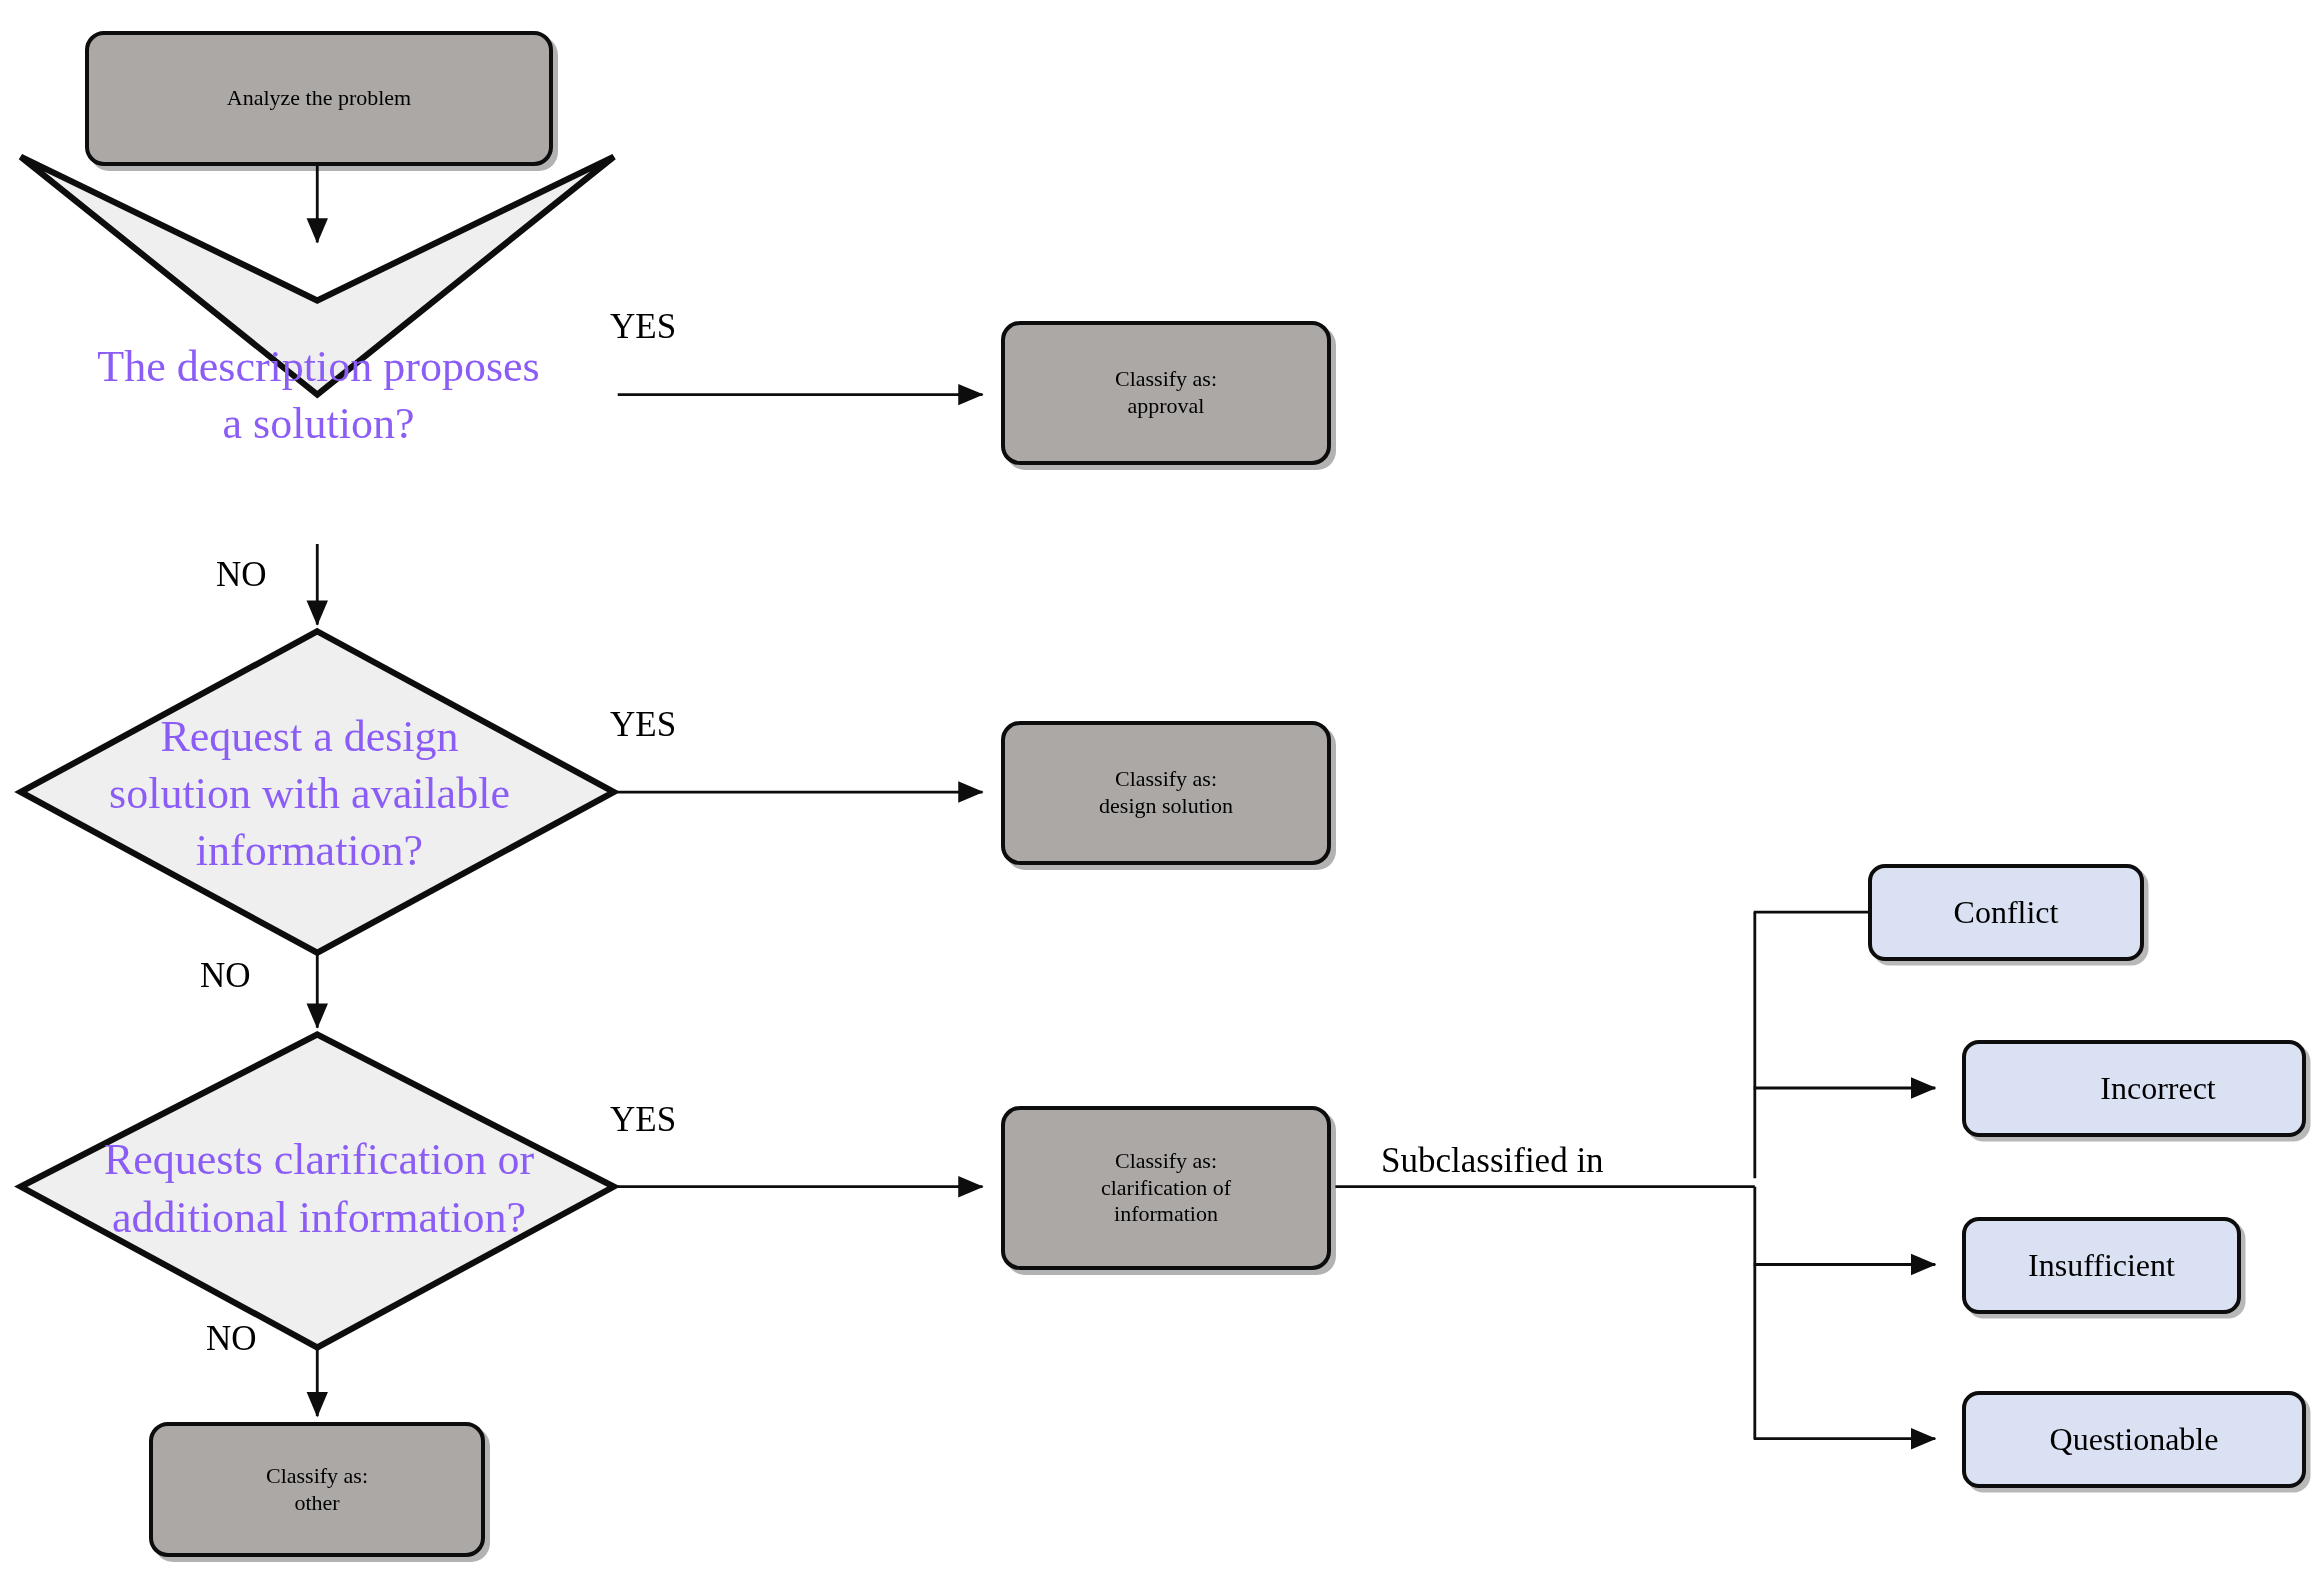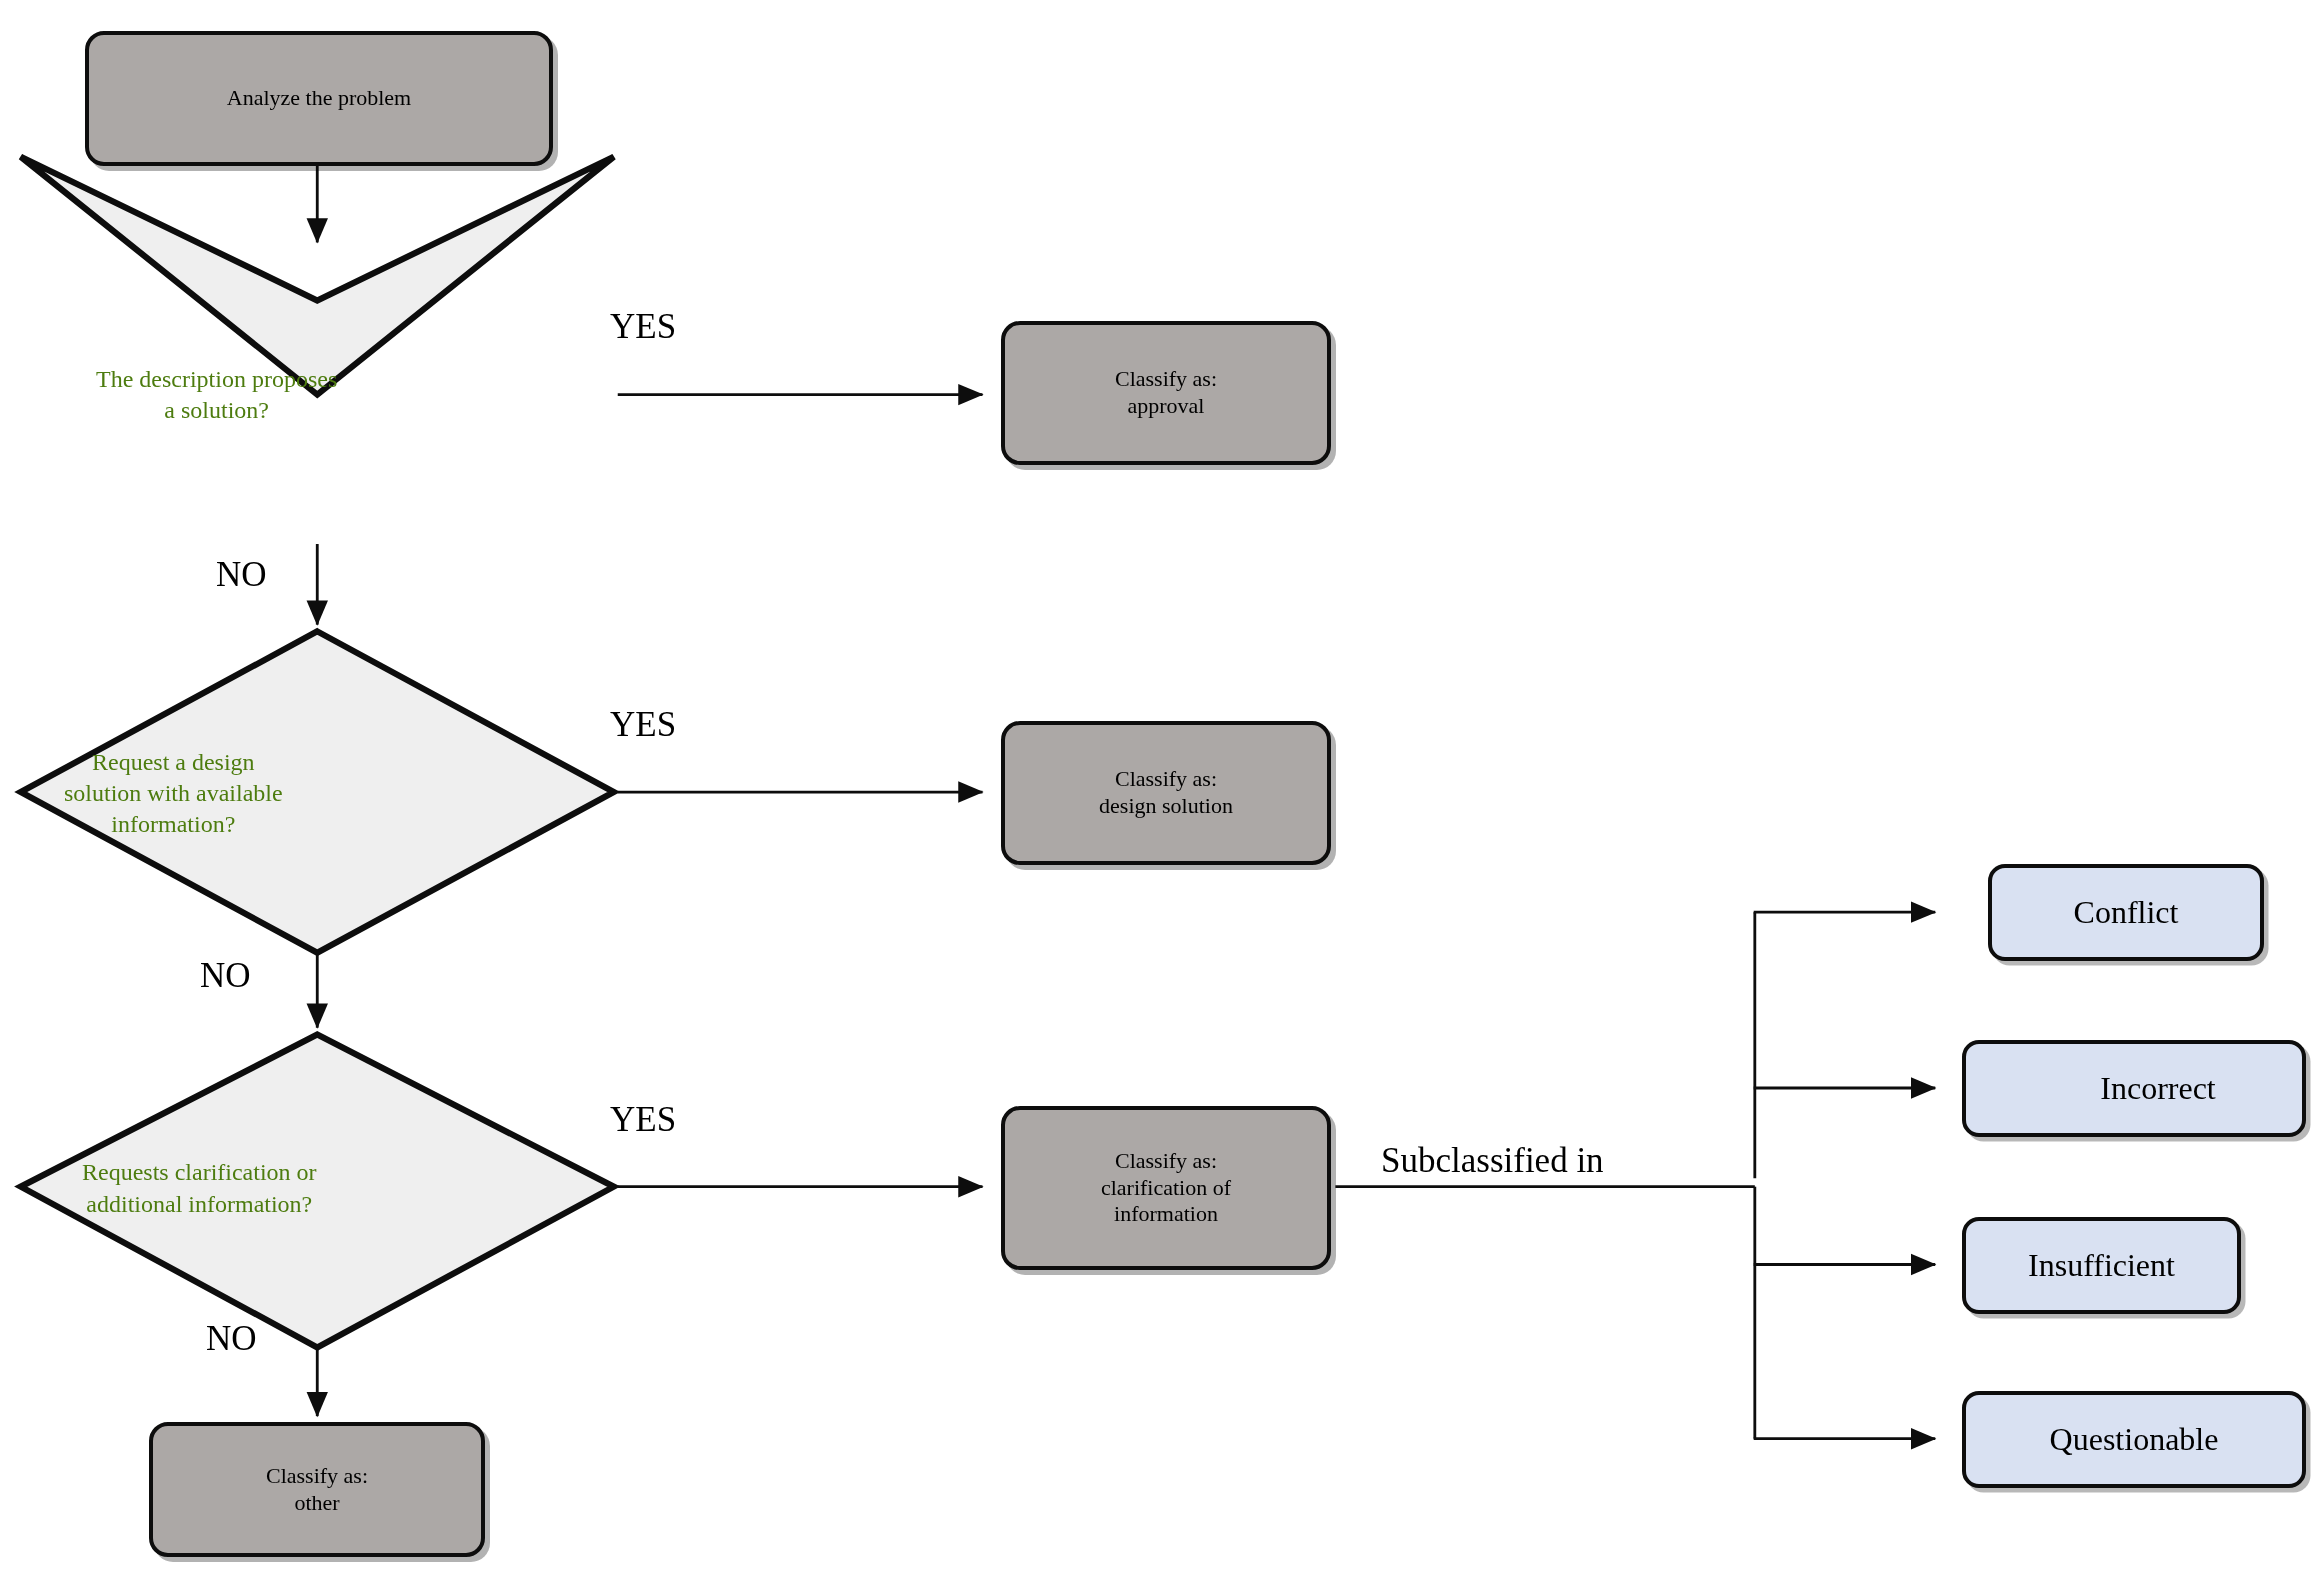--- a/index.html
+++ b/index.html
@@ -46,23 +46,24 @@
     box-shadow: 4.5px 4.5px 0 0 rgba(0,0,0,0.28);
     font-size: 32px;
   }
   .diamond-label {
     position: absolute;
     left: 0; top: 0;
     width: 100%;
     height: 100%;
     display: flex;
     align-items: center;
+    justify-content: center;
     text-align: center;
-    font-size: 24px;
-    color: #4d7c0f;
+    font-size: 44px;
+    color: #8b5cf6;
     line-height: 1.30;
     pointer-events: none;
   }
   .edge-label {
     position: absolute;
     font-size: 35px;
     color: #000000;
     white-space: nowrap;
   }
 </style>
@@ -155,21 +156,21 @@
     </div>
   </div>
 
   <div class="diamond-label" style="left:82px; top:1114px; width:474px; height:149px;">
     <div>
       <div>Requests clarification or</div>
       <div>additional information?</div>
     </div>
   </div>
 
-  <div class="node subbox" style="left:1988px; top:864px; width:276px; height:97px;">
+  <div class="node subbox" style="left:1868px; top:864px; width:276px; height:97px;">
     <span>Conflict</span>
   </div>
 
   <div class="node subbox" style="left:1962px; top:1040px; width:344px; height:97px;padding-left:48px;">
     <span>Incorrect</span>
   </div>
 
   <div class="node subbox" style="left:1962px; top:1217px; width:279px; height:97px;">
     <span>Insufficient</span>
   </div>

